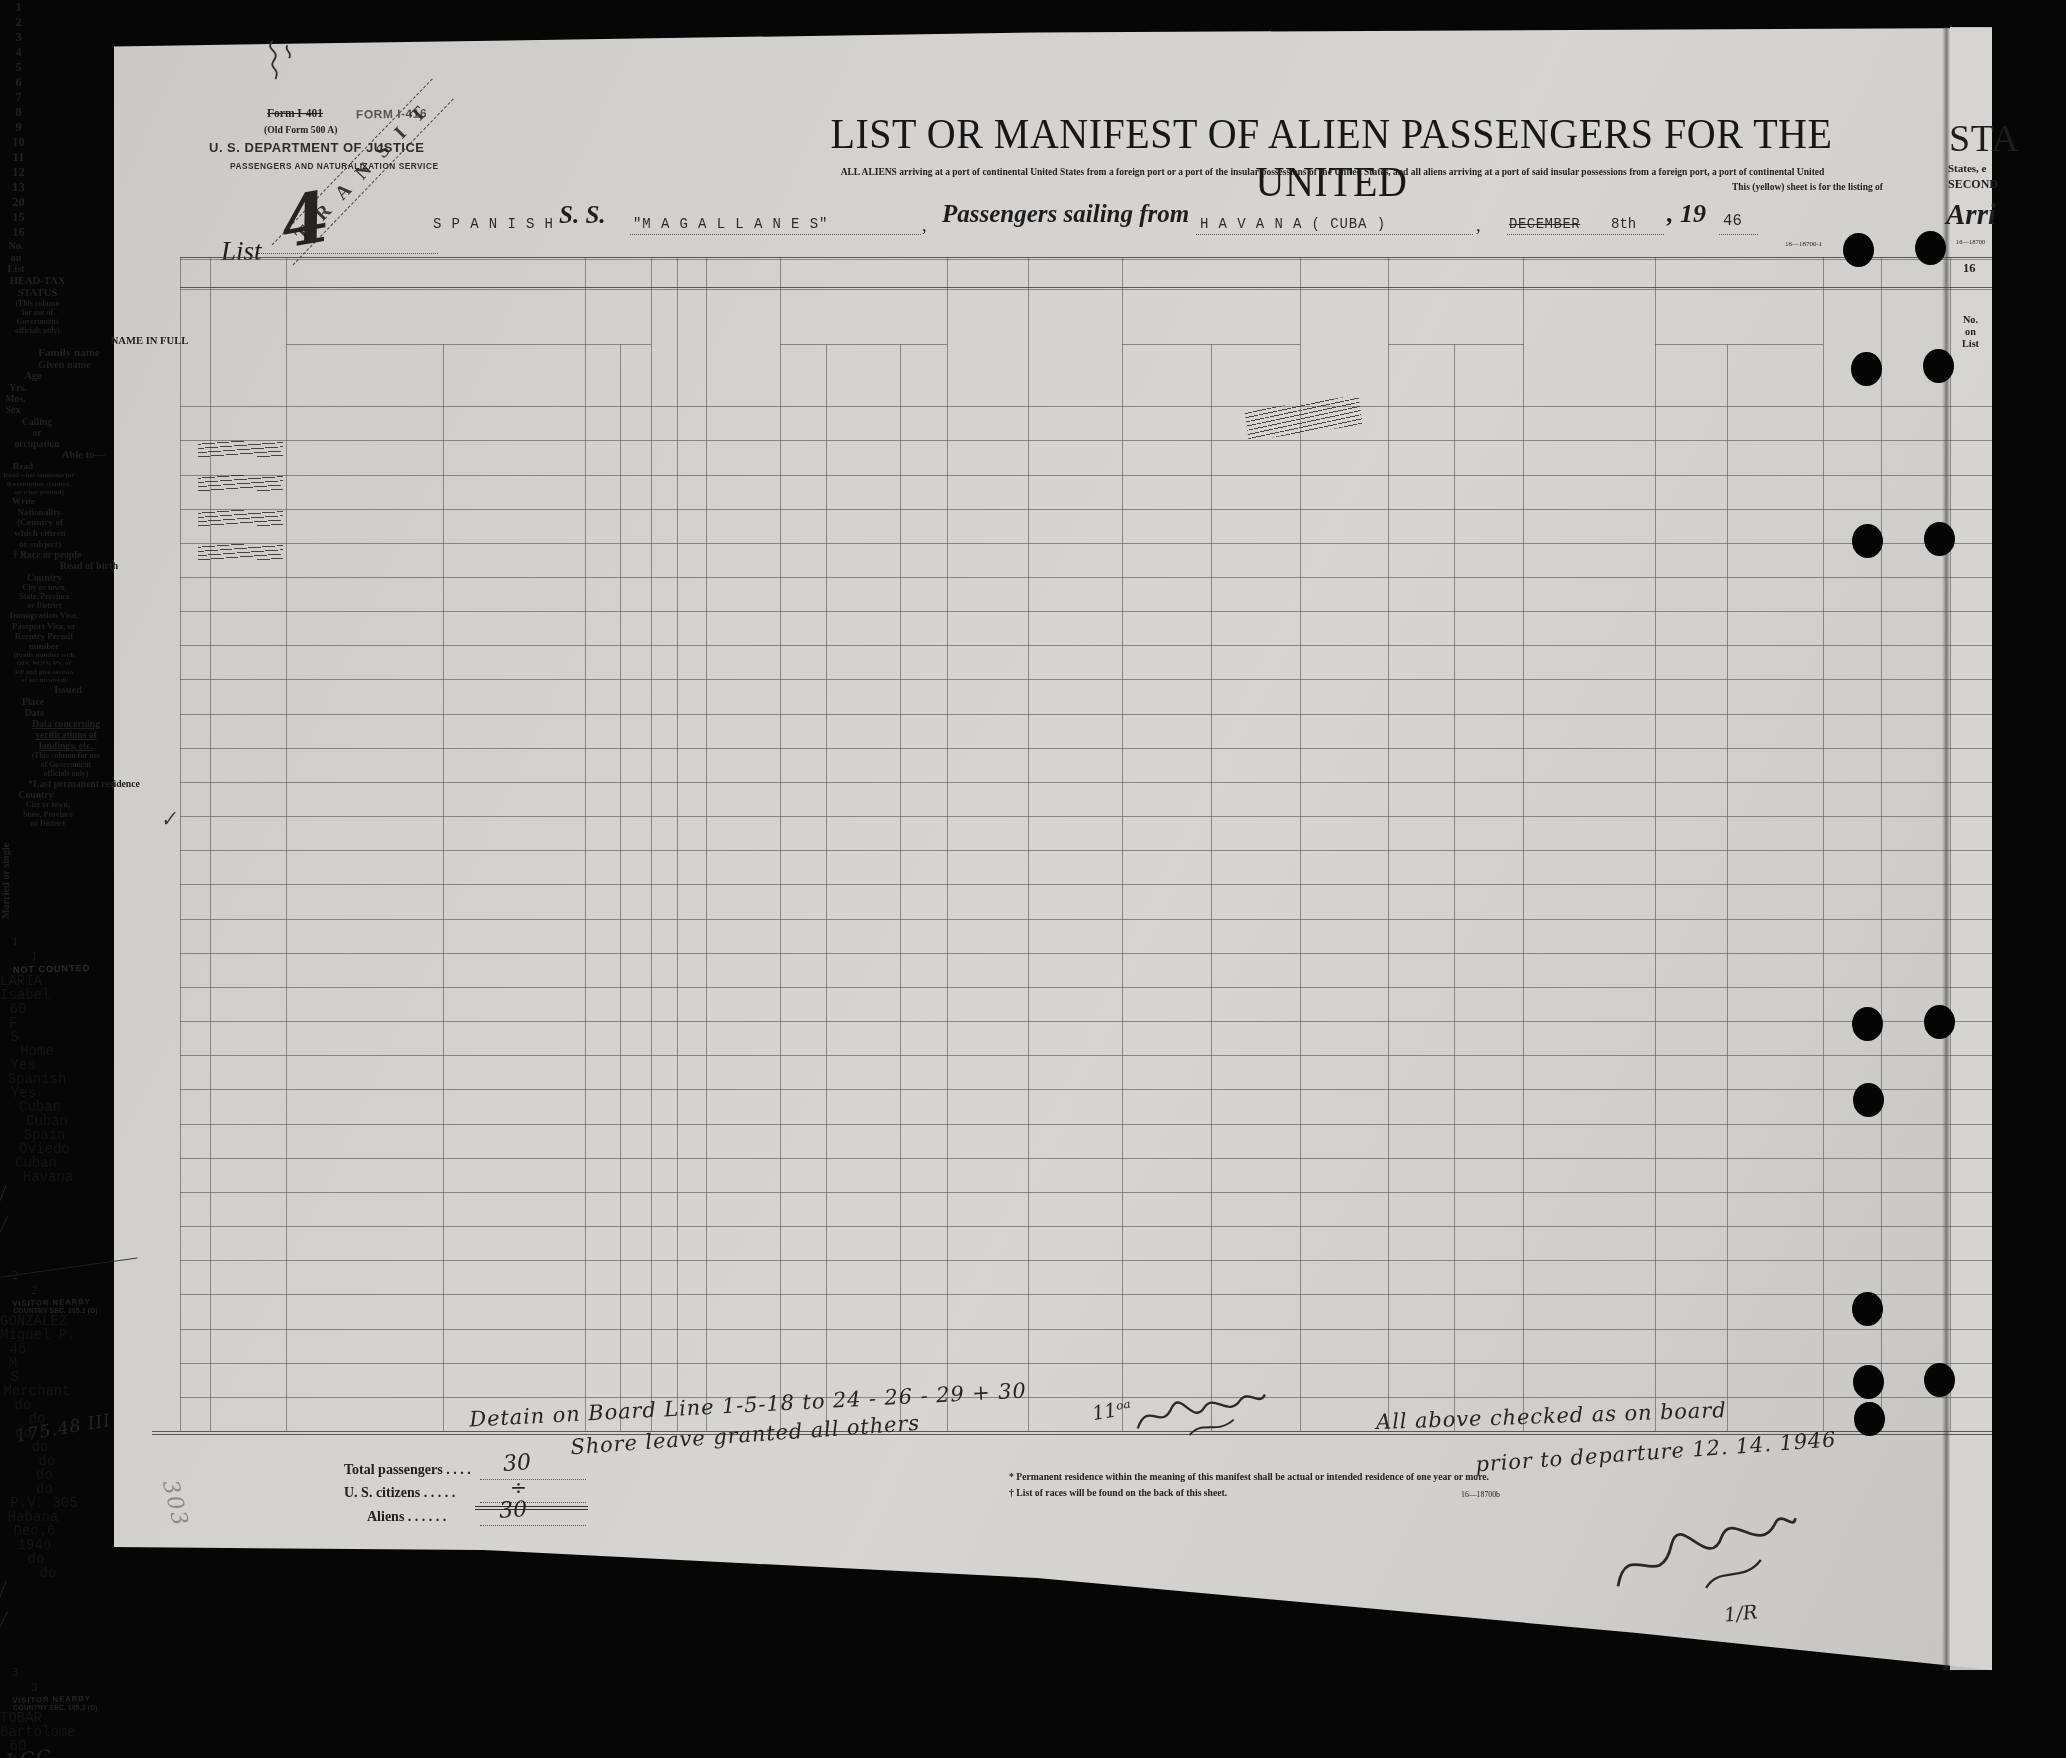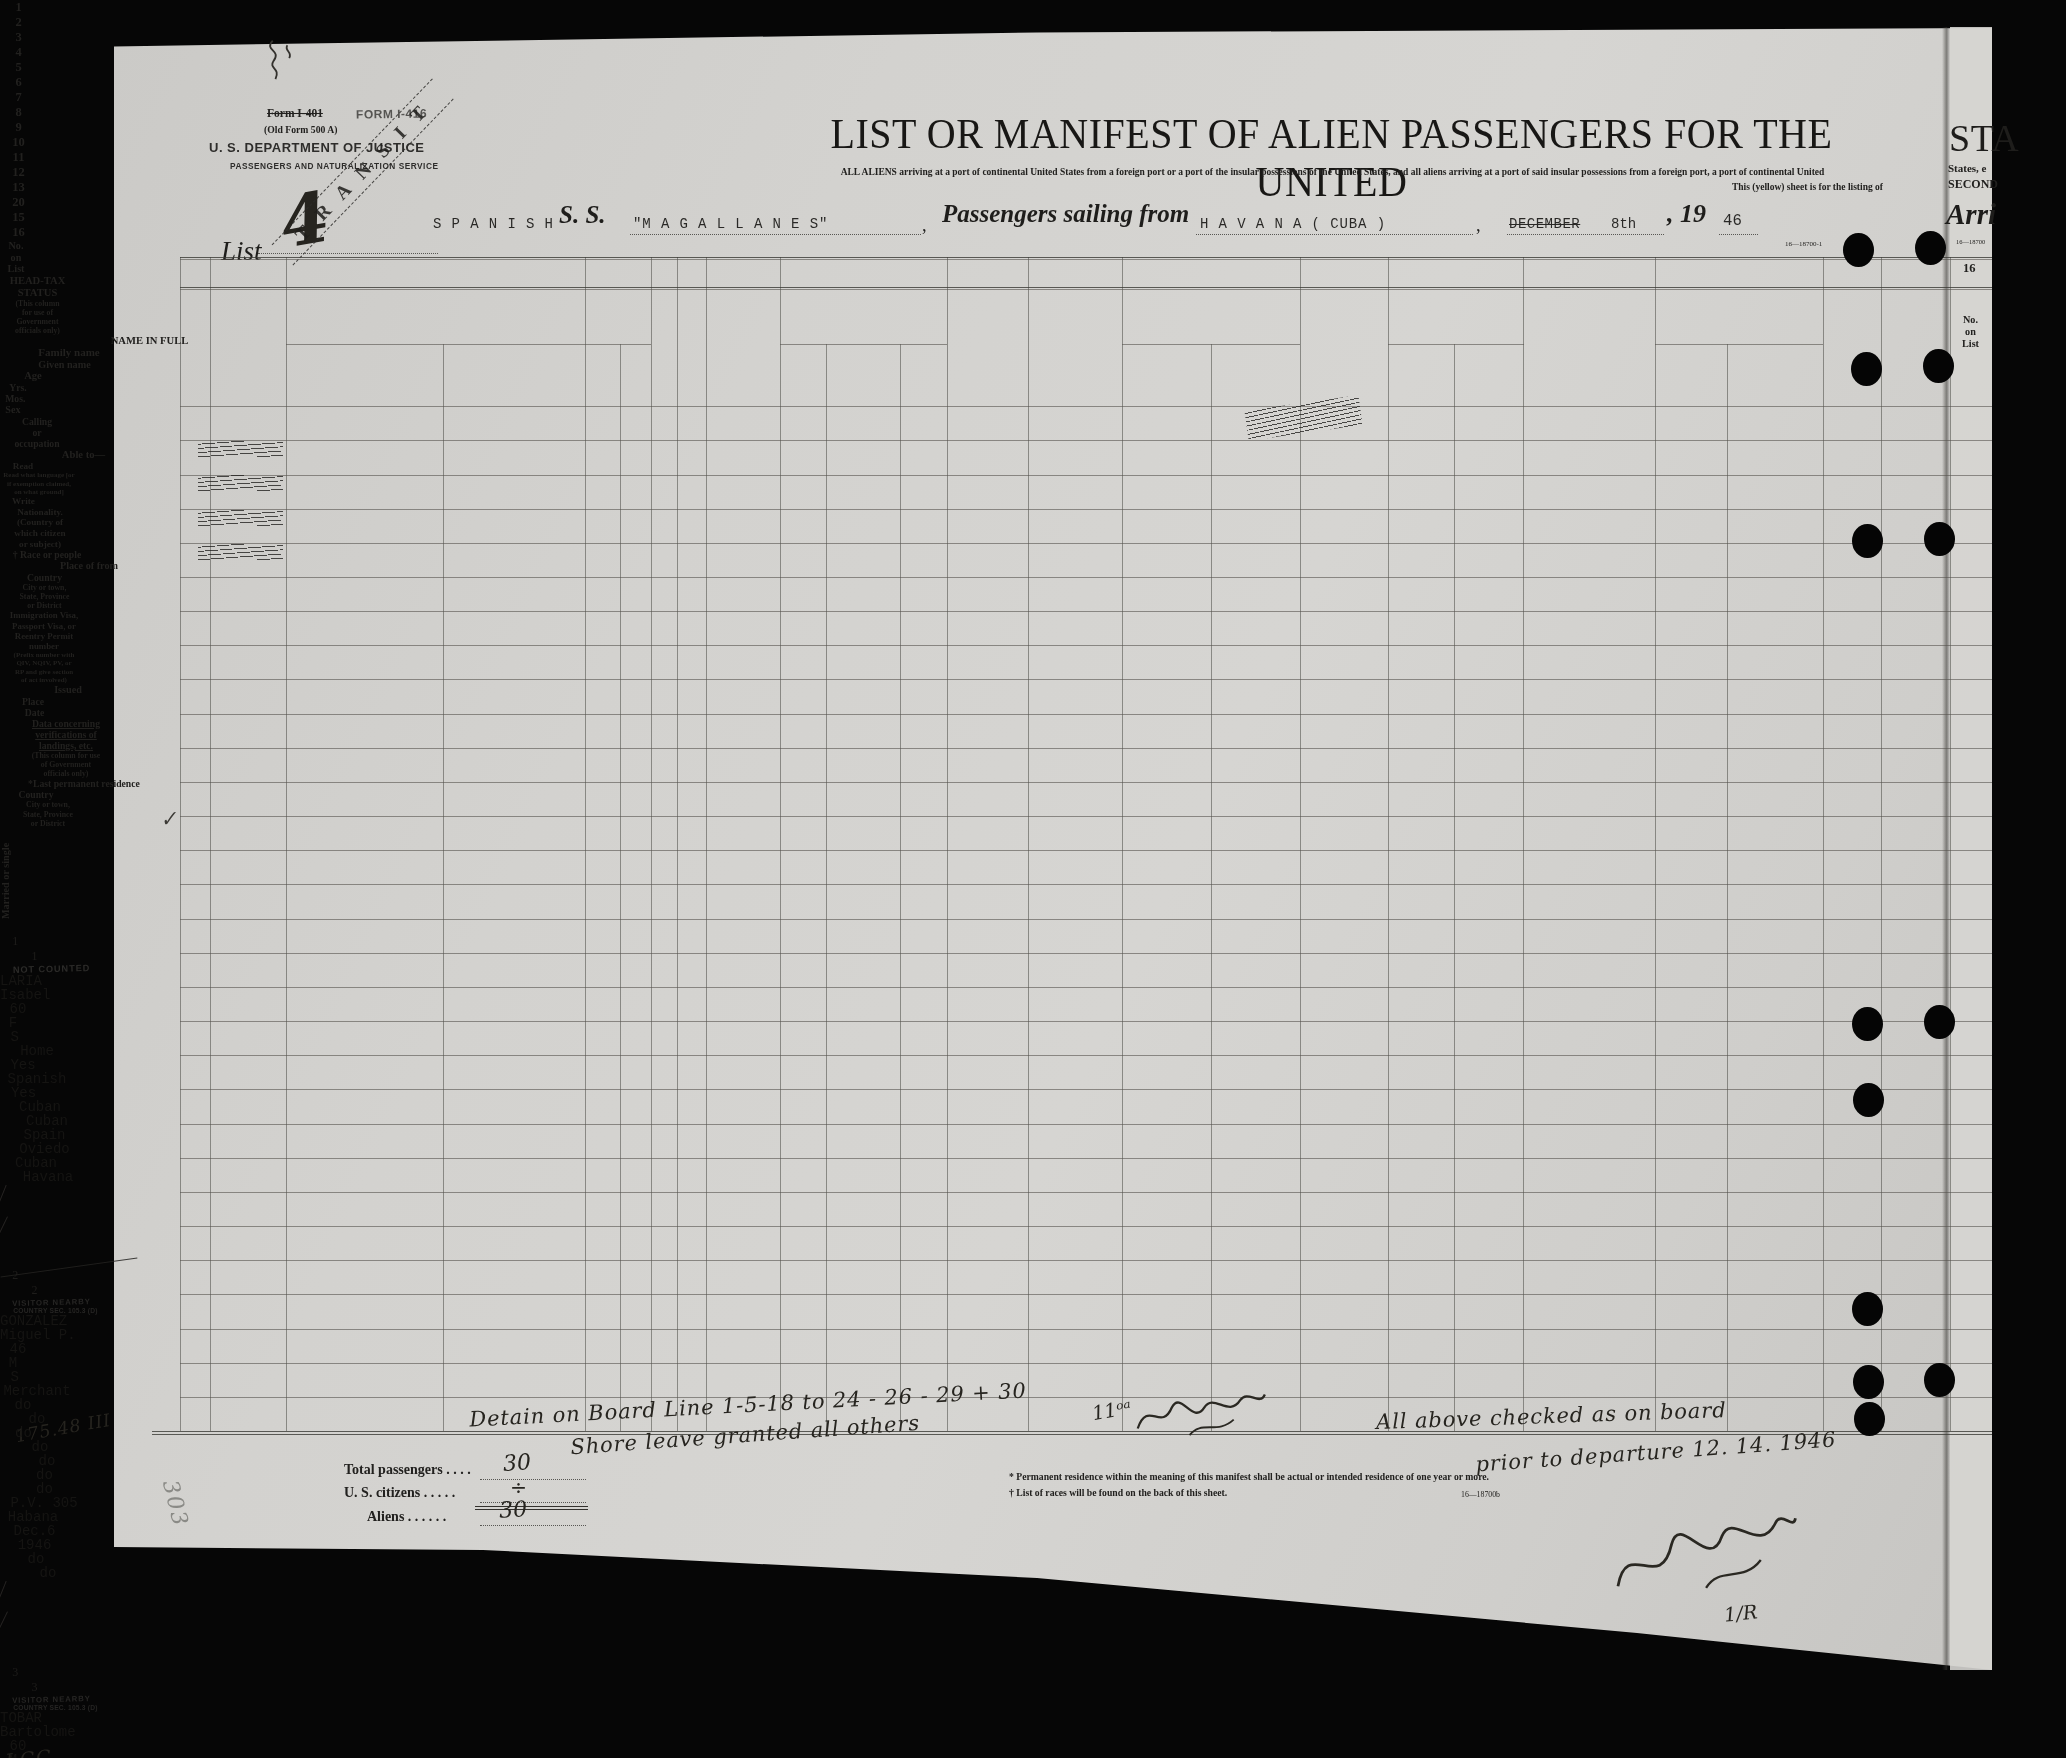--- a/index.html
+++ b/index.html
@@ -195,21 +195,21 @@
       <div class="serifb center " style="left: 780px; top: 369px; width: 46px; font-size: 9.2px; line-height: 10.6px;">Read</div>
       <div class="serifb center pre" style="left: 824px; top: 356px; width: 78px; font-size: 7px; line-height: 8.3px;">Read what language [or
 if exemption claimed,
 on what ground]</div>
       <div class="serifb center " style="left: 900px; top: 369px; width: 47px; font-size: 9.2px; line-height: 10.6px;">Write</div>
       <div class="serifb center pre" style="left: 947px; top: 319px; width: 80px; font-size: 9.2px; line-height: 10.6px;">Nationality.
 (Country of
 which citizen
 or subject)</div>
       <div class="serifb center pre" style="left: 1028px; top: 350px; width: 94px; font-size: 9.7px; line-height: 11px;">† Race or people</div>
-      <div class="serifb center " style="left: 1122px; top: 301px; width: 178px; font-size: 10.2px; line-height: 11.5px;">Place of from</div>
+      <div class="serifb center " style="left: 1122px; top: 301px; width: 178px; font-size: 10.2px; line-height: 11.5px;">Read of birth</div>
       <div class="serifb center " style="left: 1122px; top: 369px; width: 89px; font-size: 9.7px; line-height: 11px;">Country</div>
       <div class="serifb center pre" style="left: 1211px; top: 356px; width: 89px; font-size: 7.8px; line-height: 9.2px;">City or town,
 State, Province
 or District</div>
       <div class="serifb center pre" style="left: 1300px; top: 296px; width: 88px; font-size: 8.8px; line-height: 10.2px;">Immigration Visa,
 Passport Visa, or
 Reentry Permit
 number</div>
       <div class="serifb center pre" style="left: 1300px; top: 337px; width: 88px; font-size: 7px; line-height: 8.3px;">(Prefix number with
 QIV, NQIV, PV, or

